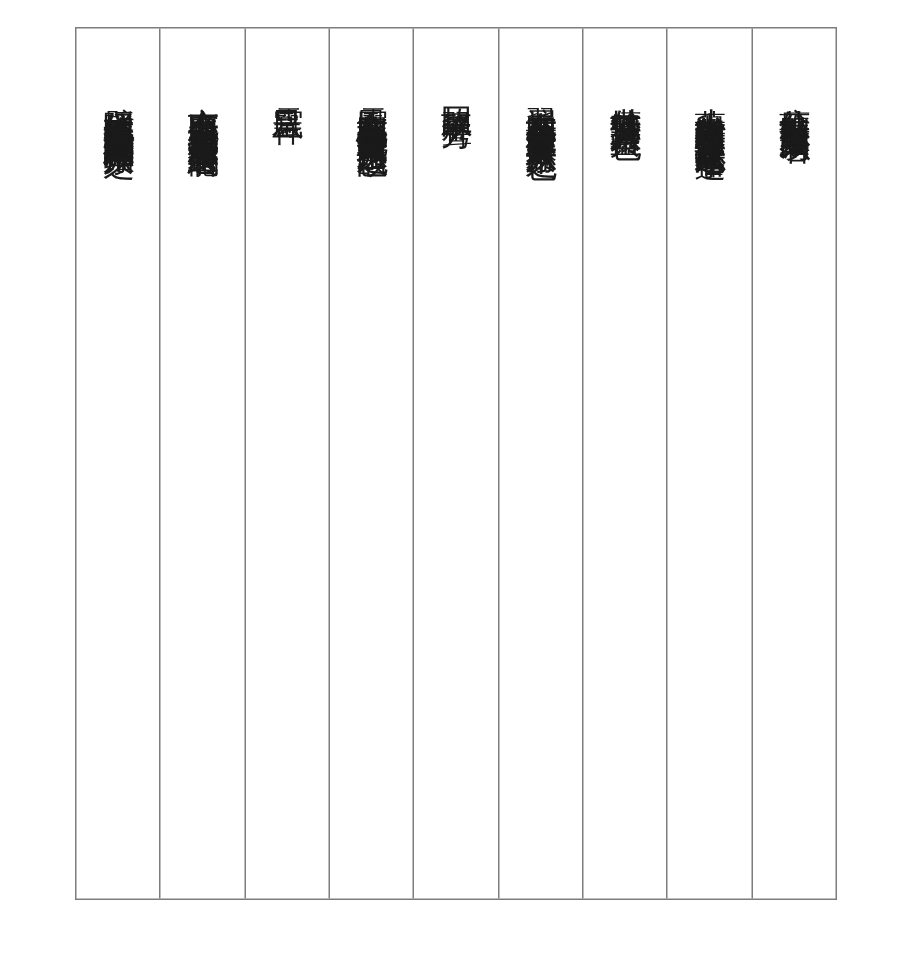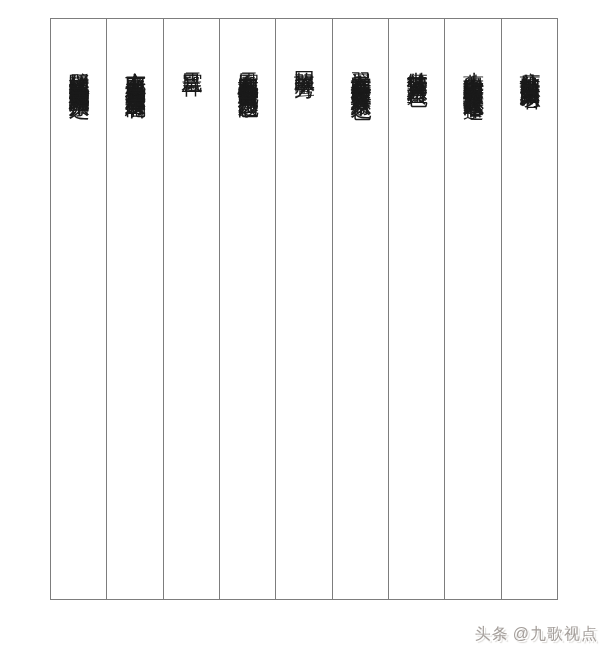--- a/index.html
+++ b/index.html
@@ -90,18 +90,14 @@
       <span class="doc-col-text">雲鳳呈祥</span>
     </div>
     <div class="doc-col">
       <span class="doc-col-text">充山在縣西七里上有鳳凰臺相傳有鳳凰棲其上有龍馬石</span>
     </div>
     <div class="doc-col">
       <span class="doc-col-text">壁隱隱如龍鱗狀俗呼為龍馬廟又謂龍馬歸槽亦八景之一</span>
     </div>
   </div>
 
-  <div class="watermark">
-    <span>头条</span>
-    <span>@九歌视点</span>
-  </div>
 
 </div>
 
 </body></html>

